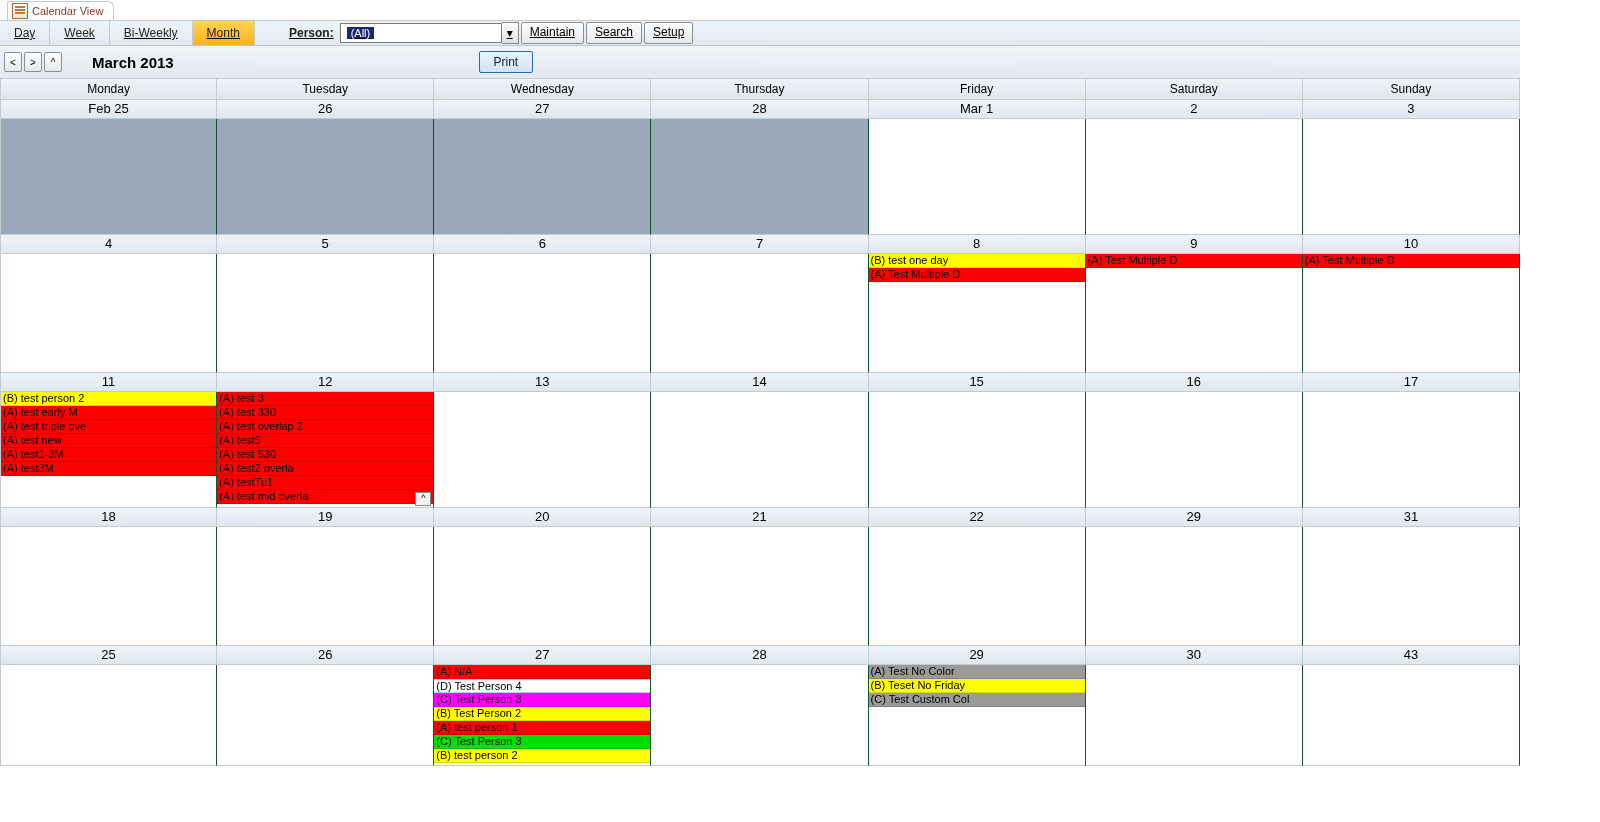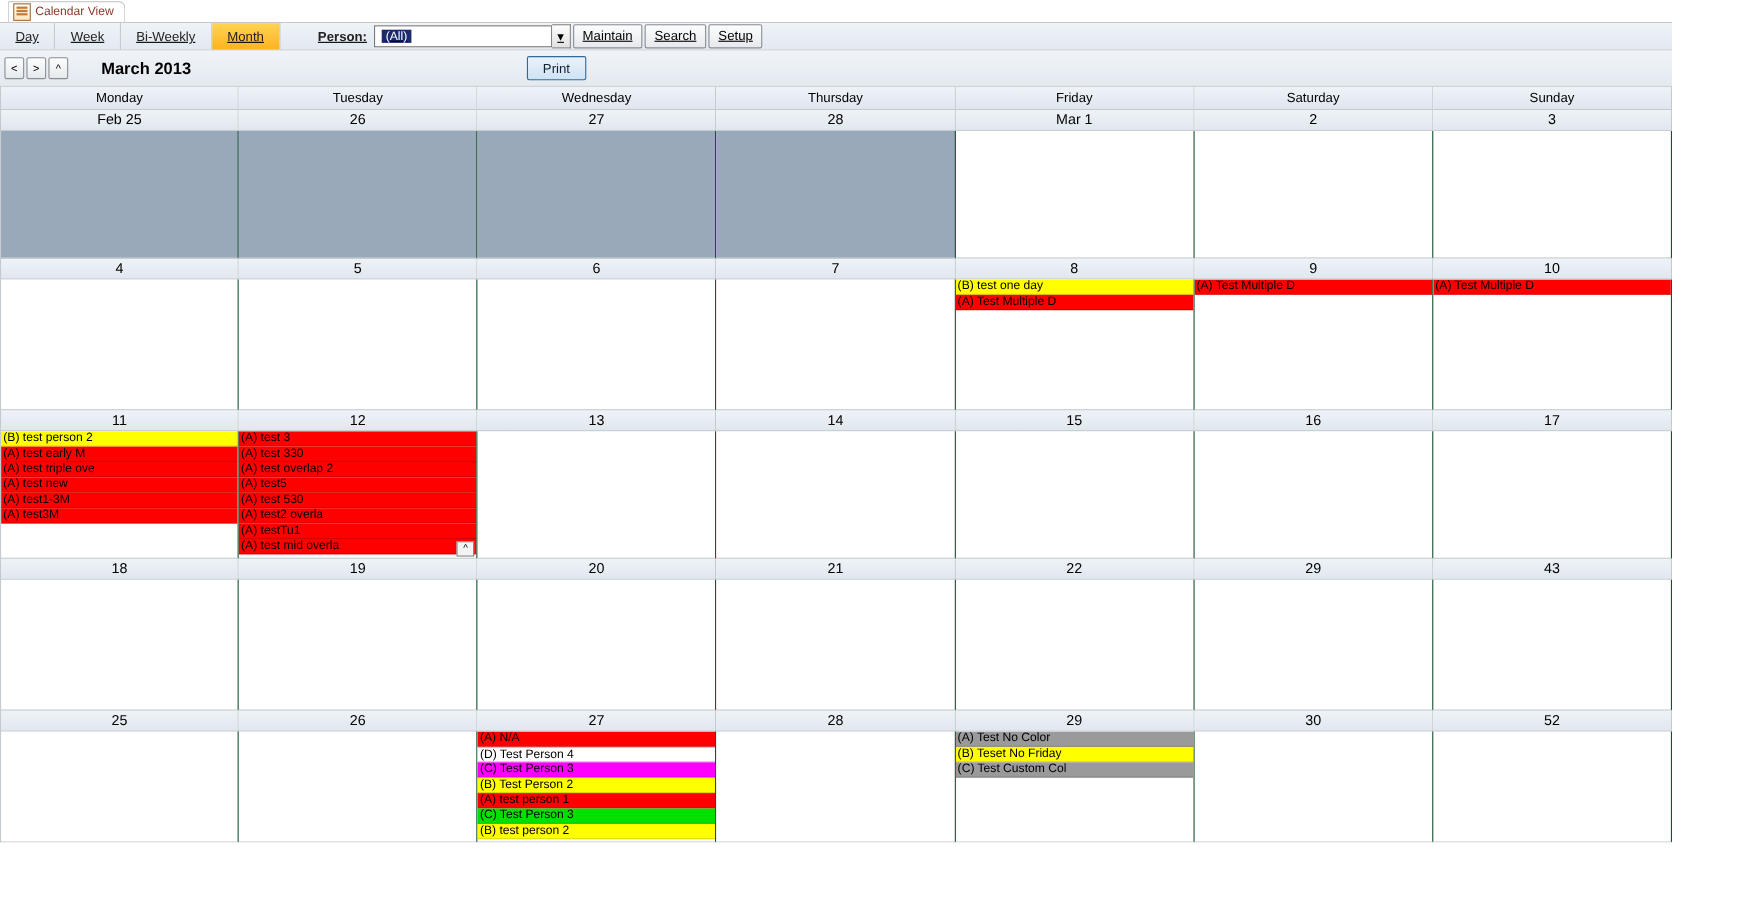--- a/index.html
+++ b/index.html
@@ -178,39 +178,39 @@
         <div class="cell" style="height: 115px;"></div>
         <div class="cell" style="height: 115px;"></div>
       </div>
       <div class="week datebar">
         <div>18</div>
         <div>19</div>
         <div>20</div>
         <div>21</div>
         <div>22</div>
         <div>29</div>
-        <div>43</div>
+        <div>31</div>
       </div>
       <div class="cells">
         <div class="cell" style="height: 118px;"></div>
         <div class="cell" style="height: 118px;"></div>
         <div class="cell" style="height: 118px;"></div>
         <div class="cell" style="height: 118px;"></div>
         <div class="cell" style="height: 118px;"></div>
         <div class="cell" style="height: 118px;"></div>
         <div class="cell" style="height: 118px;"></div>
       </div>
       <div class="week datebar">
         <div>25</div>
         <div>26</div>
         <div>27</div>
         <div>28</div>
         <div>29</div>
         <div>30</div>
-        <div>52</div>
+        <div>43</div>
       </div>
       <div class="cells">
         <div class="cell" style="height: 100px;"></div>
         <div class="cell" style="height: 100px;"></div>
         <div class="cell" style="height: 100px;">
           <div class="ev red">(A) N/A</div>
           <div class="ev white">(D) Test Person 4</div>
           <div class="ev magenta">(C) Test Person 3</div>
           <div class="ev yellow">(B) Test Person 2</div>
           <div class="ev red">(A) test person 1</div>

